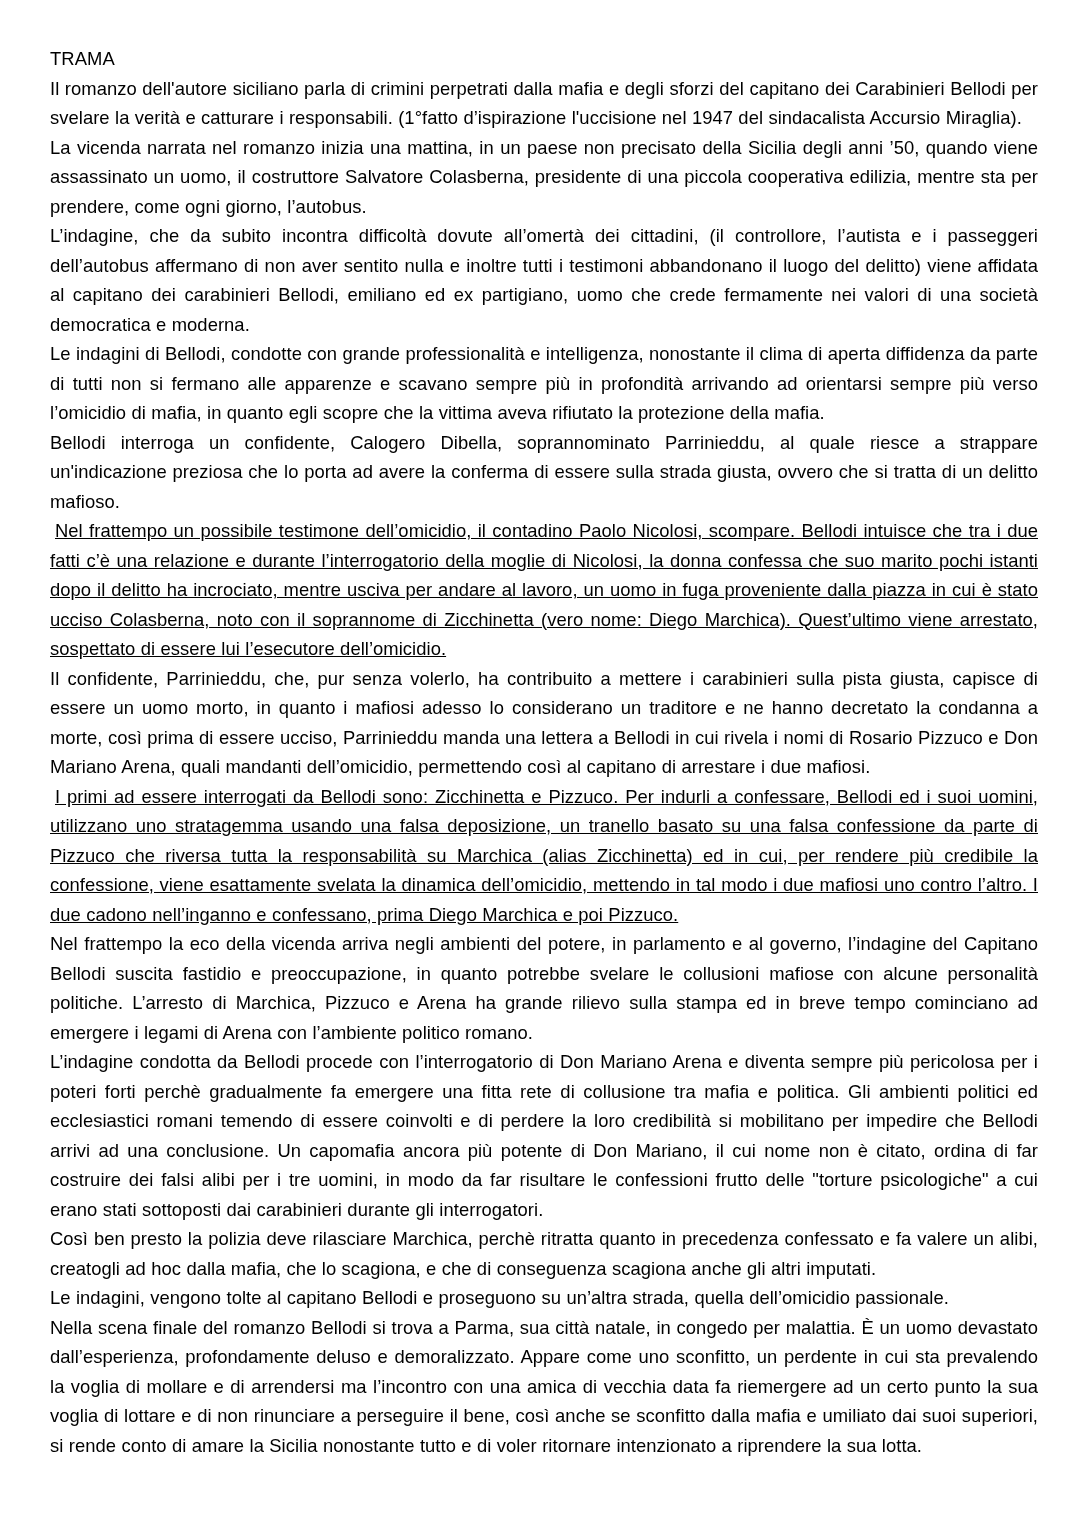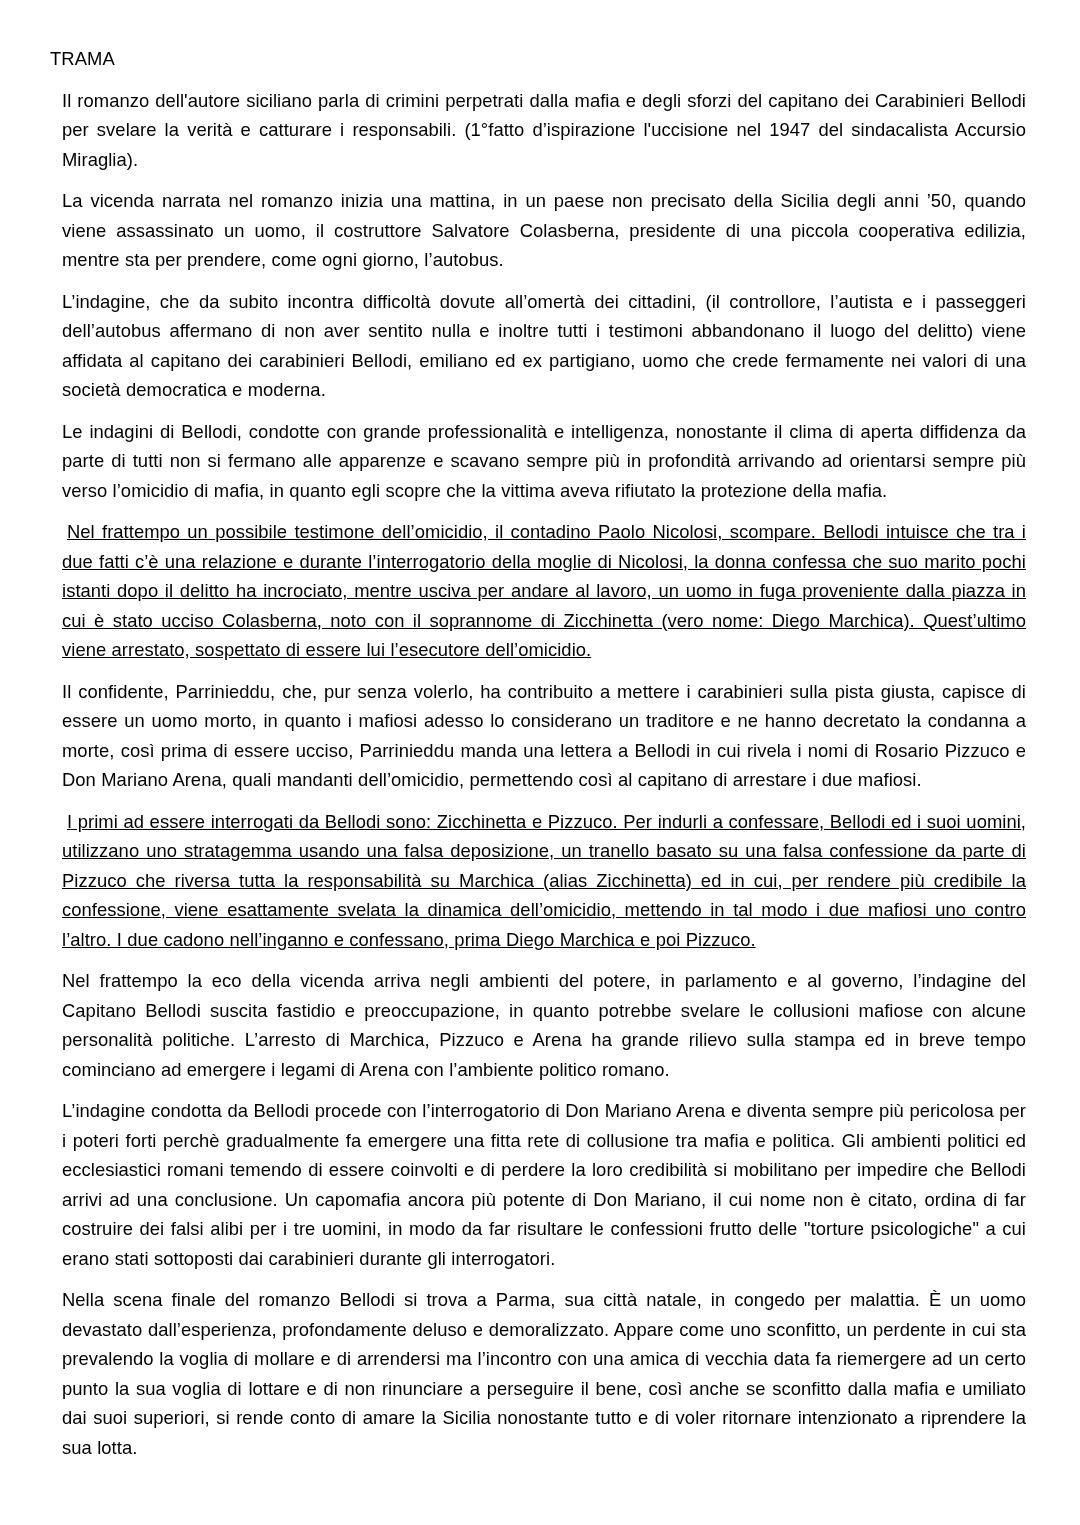--- a/index.html
+++ b/index.html
@@ -30,40 +30,43 @@
     line-height: 29.5px;
     text-align: left;
     margin: 0 0 0 0;
     letter-spacing: 0.1px;
   }
   .para {
     font-size: 18.4px;
     line-height: 29.5px;
     text-align: justify;
     text-justify: inter-word;
-    margin: 12px;
+    margin: 0;
     letter-spacing: 0.05px;
     word-spacing: 0.2px;
   }
   
   .para.lead-space {
     text-indent: 5px;
     text-decoration: underline;
   }
 </style>
 </head>
 <body>
 
 <div class="page">
   <div class="doc-body">
     <div class="heading">TRAMA</div>
     <p class="para">Il romanzo dell'autore siciliano parla di crimini perpetrati dalla mafia e degli sforzi del capitano dei Carabinieri Bellodi per svelare la verità e catturare i responsabili. (1°fatto d’ispirazione l'uccisione nel 1947 del sindacalista Accursio Miraglia).</p>
     <p class="para">La vicenda narrata nel romanzo inizia una mattina, in un paese non precisato della Sicilia degli anni ’50, quando viene assassinato un uomo, il costruttore Salvatore Colasberna, presidente di una piccola cooperativa edilizia, mentre sta per prendere, come ogni giorno, l’autobus.</p>
     <p class="para">L’indagine, che da subito incontra difficoltà dovute all’omertà dei cittadini, (il controllore, l’autista e i passeggeri dell’autobus affermano di non aver sentito nulla e inoltre tutti i testimoni abbandonano il luogo del delitto) viene affidata al capitano dei carabinieri Bellodi, emiliano ed ex partigiano, uomo che crede fermamente nei valori di una società democratica e moderna.</p>
     <p class="para">Le indagini di Bellodi, condotte con grande professionalità e intelligenza, nonostante il clima di aperta diffidenza da parte di tutti non si fermano alle apparenze e scavano sempre più in profondità arrivando ad orientarsi sempre più verso l’omicidio di mafia, in quanto egli scopre che la vittima aveva rifiutato la protezione della mafia.</p>
+    <p class="para">Bellodi interroga un confidente, Calogero Dibella, soprannominato Parrinieddu, al quale riesce a strappare un'indicazione preziosa che lo porta ad avere la conferma di essere sulla strada giusta, ovvero che si tratta di un delitto mafioso.</p>
     <p class="para lead-space">Nel frattempo un possibile testimone dell’omicidio, il contadino Paolo Nicolosi, scompare. Bellodi intuisce che tra i due fatti c’è una relazione e durante l’interrogatorio della moglie di Nicolosi, la donna confessa che suo marito pochi istanti dopo il delitto ha incrociato, mentre usciva per andare al lavoro, un uomo in fuga proveniente dalla piazza in cui è stato ucciso Colasberna, noto con il soprannome di Zicchinetta (vero nome: Diego Marchica). Quest’ultimo viene arrestato, sospettato di essere lui l’esecutore dell’omicidio.</p>
     <p class="para">Il confidente, Parrinieddu, che, pur senza volerlo, ha contribuito a mettere i carabinieri sulla pista giusta, capisce di essere un uomo morto, in quanto i mafiosi adesso lo considerano un traditore e ne hanno decretato la condanna a morte, così prima di essere ucciso, Parrinieddu manda una lettera a Bellodi in cui rivela i nomi di Rosario Pizzuco e Don Mariano Arena, quali mandanti dell’omicidio, permettendo così al capitano di arrestare i due mafiosi.</p>
     <p class="para lead-space">I primi ad essere interrogati da Bellodi sono: Zicchinetta e Pizzuco. Per indurli a confessare, Bellodi ed i suoi uomini, utilizzano uno stratagemma usando una falsa deposizione, un tranello basato su una falsa confessione da parte di Pizzuco che riversa tutta la responsabilità su Marchica (alias Zicchinetta) ed in cui, per rendere più credibile la confessione, viene esattamente svelata la dinamica dell’omicidio, mettendo in tal modo i due mafiosi uno contro l’altro. I due cadono nell’inganno e confessano, prima Diego Marchica e poi Pizzuco.</p>
     <p class="para">Nel frattempo la eco della vicenda arriva negli ambienti del potere, in parlamento e al governo, l’indagine del Capitano Bellodi suscita fastidio e preoccupazione, in quanto potrebbe svelare le collusioni mafiose con alcune personalità politiche. L’arresto di Marchica, Pizzuco e Arena ha grande rilievo sulla stampa ed in breve tempo cominciano ad emergere i legami di Arena con l’ambiente politico romano.</p>
     <p class="para">L’indagine condotta da Bellodi procede con l’interrogatorio di Don Mariano Arena e diventa sempre più pericolosa per i poteri forti perchè gradualmente fa emergere una fitta rete di collusione tra mafia e politica. Gli ambienti politici ed ecclesiastici romani temendo di essere coinvolti e di perdere la loro credibilità si mobilitano per impedire che Bellodi arrivi ad una conclusione. Un capomafia ancora più potente di Don Mariano, il cui nome non è citato, ordina di far costruire dei falsi alibi per i tre uomini, in modo da far risultare le confessioni frutto delle "torture psicologiche" a cui erano stati sottoposti dai carabinieri durante gli interrogatori.</p>
+    <p class="para">Così ben presto la polizia deve rilasciare Marchica, perchè ritratta quanto in precedenza confessato e fa valere un alibi, creatogli ad hoc dalla mafia, che lo scagiona, e che di conseguenza scagiona anche gli altri imputati.</p>
+    <p class="para">Le indagini, vengono tolte al capitano Bellodi e proseguono su un’altra strada, quella dell’omicidio passionale.</p>
     <p class="para">Nella scena finale del romanzo Bellodi si trova a Parma, sua città natale, in congedo per malattia. È un uomo devastato dall’esperienza, profondamente deluso e demoralizzato. Appare come uno sconfitto, un perdente in cui sta prevalendo la voglia di mollare e di arrendersi ma l’incontro con una amica di vecchia data fa riemergere ad un certo punto la sua voglia di lottare e di non rinunciare a perseguire il bene, così anche se sconfitto dalla mafia e umiliato dai suoi superiori, si rende conto di amare la Sicilia nonostante tutto e di voler ritornare intenzionato a riprendere la sua lotta.</p>
   </div>
 </div>
 
 </body></html>

